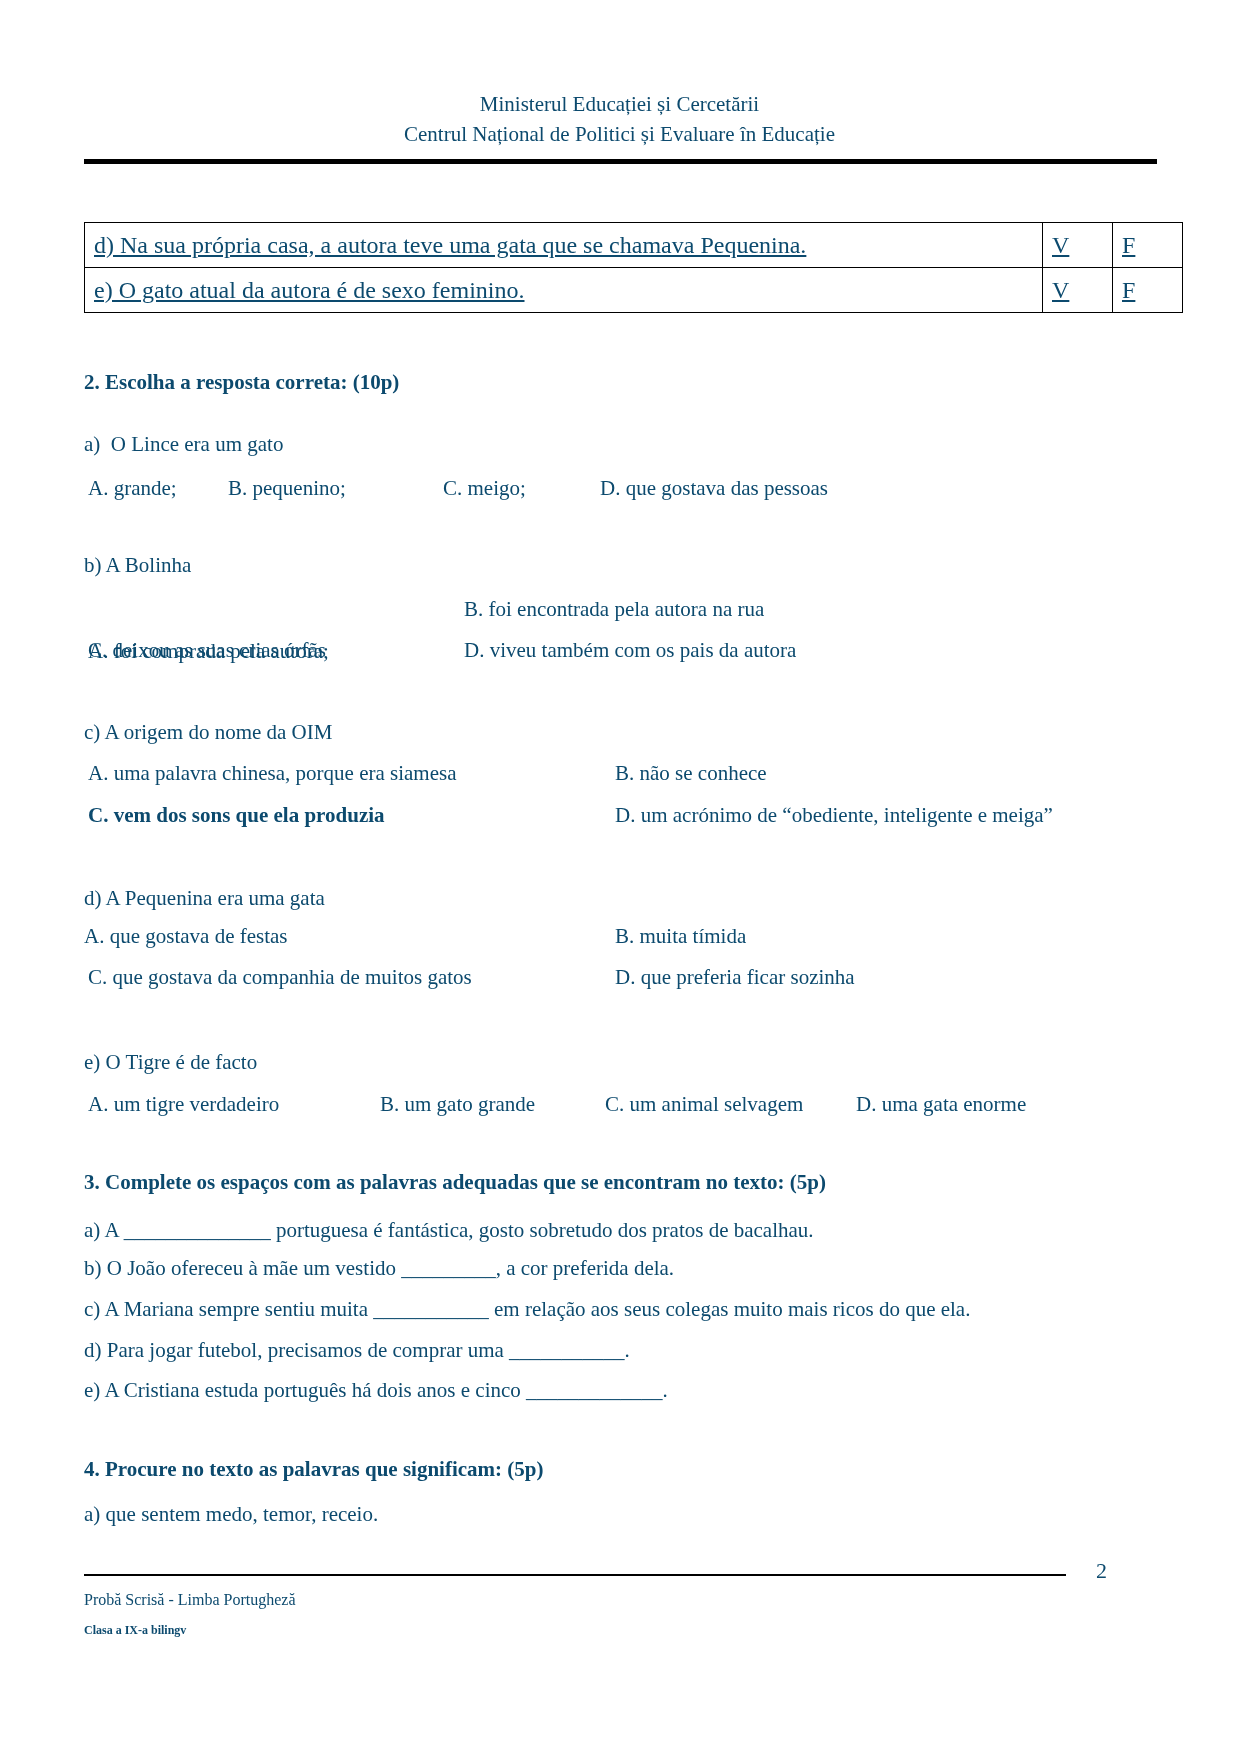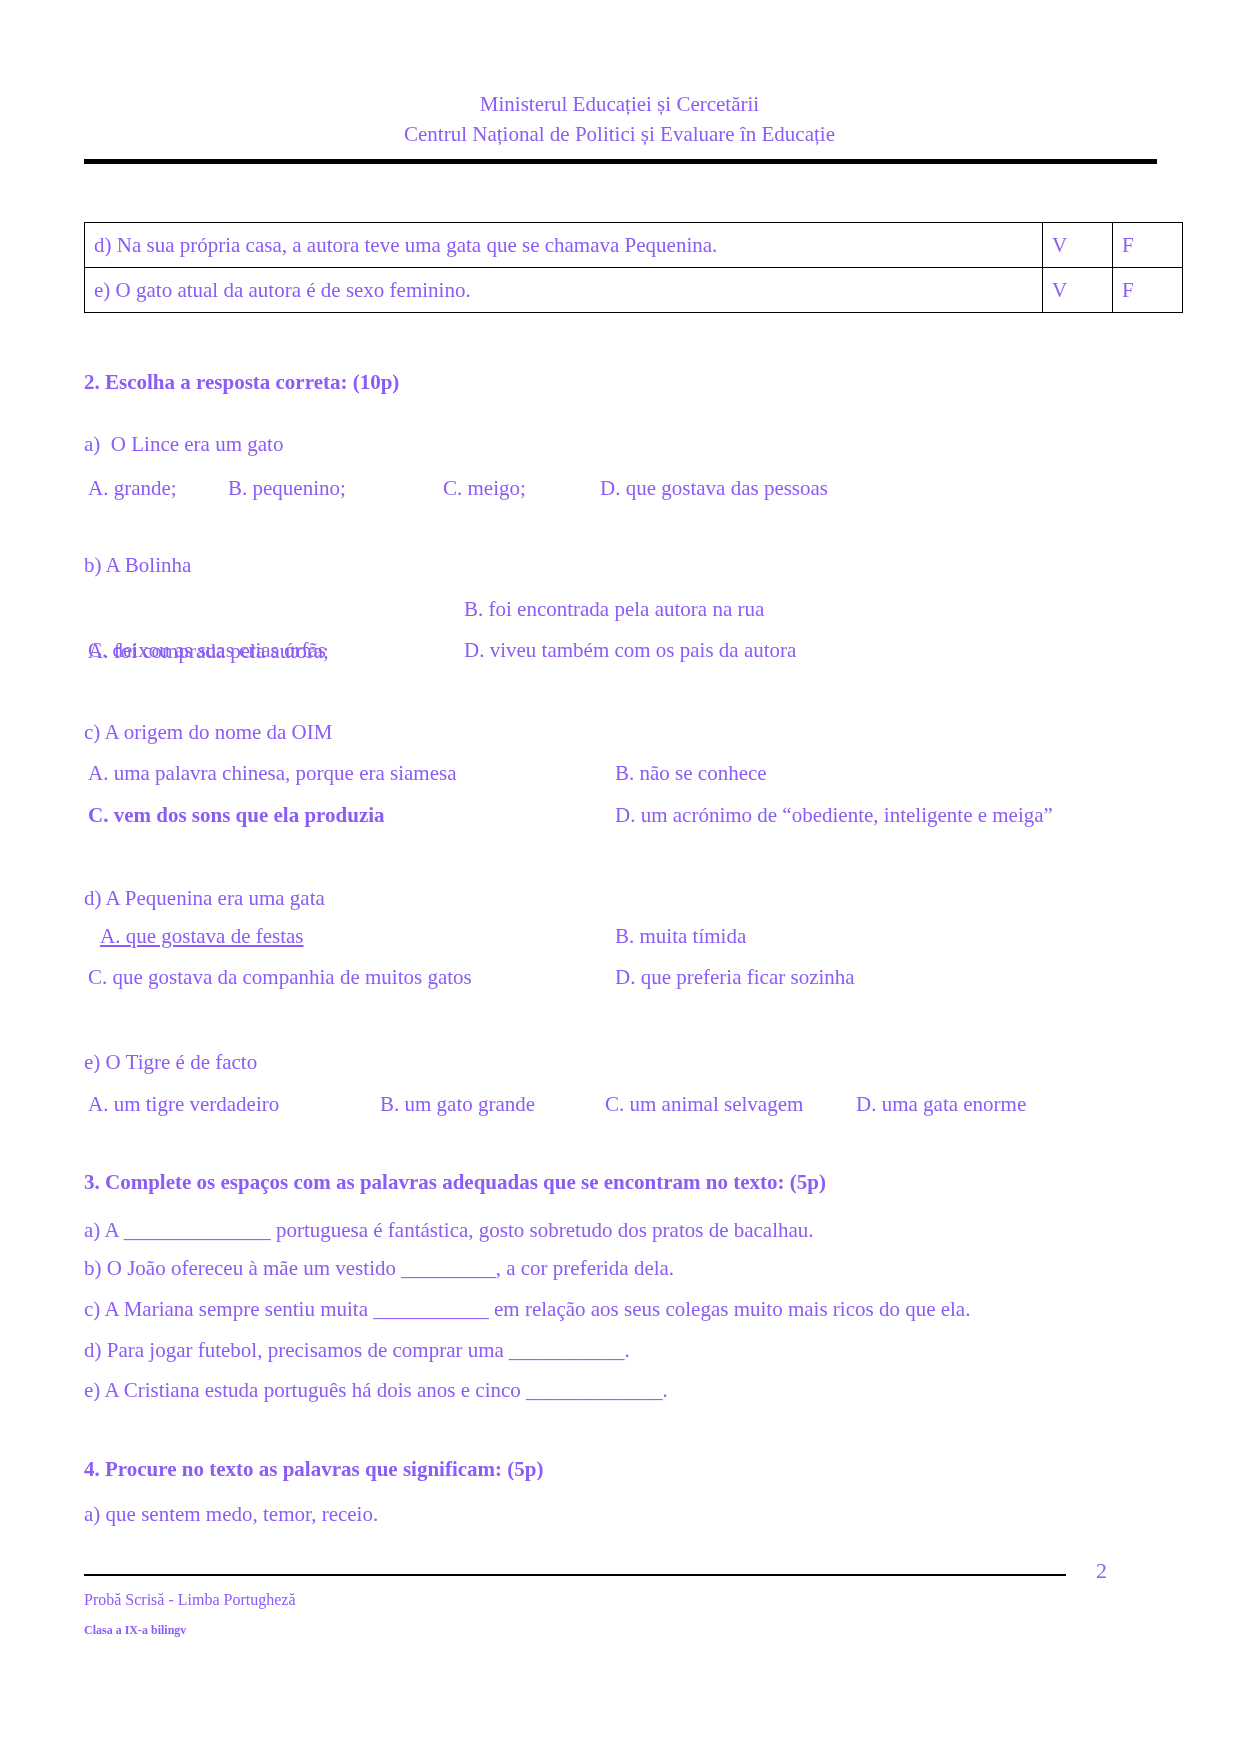--- a/index.html
+++ b/index.html
@@ -3,45 +3,46 @@
 <meta charset="utf-8">
 <style>
   html, body { margin:0; padding:0; background:#ffffff; }
   .page {
     position:relative;
     width:1241px;
     height:1755px;
     background:#ffffff;
     font-family:"Liberation Serif", serif;
     font-size:21px;
-    color:#8b5cf6;
+    color:#0c4a6e;
     overflow:hidden;
   }
   .abs { position:absolute; white-space:pre-wrap; }
   .bold { font-weight:bold; }
   .center { text-align:center; }
   .rule {
     position:absolute;
     background:#000;
   }
   table.tf {
     position:absolute;
     left:84px; top:222px;
     width:1068px;
     border-collapse:collapse;
     table-layout:fixed;
   }
   table.tf td {
     border:1.5px solid #000;
     height:44px;
     vertical-align:middle;
-    font-size:21px;
+    font-size:24px;
     padding:0 0 0 9px;
     white-space:pre-wrap;
     overflow:hidden;
+    text-decoration:underline;
   }
   td.stmt { width:948px; }
   td.vf   { width:60px; padding-left:12px; }
   .optline { position:absolute; left:84px; height:28px; width:1120px; }
   .opt { position:absolute; top:0; white-space:pre; }
   .footer-small { font-size:16px; }
   .footer-bold  { font-size:12px; font-weight:bold; }
 </style>
 </head>
 <body>
@@ -92,21 +93,21 @@
     <span class="opt" style="left:4px;">A. uma palavra chinesa, porque era siamesa</span>
     <span class="opt" style="left:531px;">B. não se conhece</span>
   </div>
   <div class="optline" style="top:803px;">
     <span class="opt" style="left:4px;font-weight:bold;">C. vem dos sons que ela produzia</span>
     <span class="opt" style="left:531px;">D. um acrónimo de “obediente, inteligente e meiga”</span>
   </div>
 
   <div class="abs" style="left:84px; top:886px;">d) A Pequenina era uma gata</div>
   <div class="optline" style="top:924px;">
-    <span class="opt" style="left:16px;text-decoration:underline;">A. que gostava de festas</span>
+    <span class="opt" style="left:0;">A. que gostava de festas</span>
     <span class="opt" style="left:531px;">B. muita tímida</span>
   </div>
   <div class="optline" style="top:965px;">
     <span class="opt" style="left:4px;">C. que gostava da companhia de muitos gatos</span>
     <span class="opt" style="left:531px;">D. que preferia ficar sozinha</span>
   </div>
 
   <div class="abs" style="left:84px; top:1050px;">e) O Tigre é de facto</div>
   <div class="optline" style="top:1092px;">
     <span class="opt" style="left:4px;">A. um tigre verdadeiro</span>

